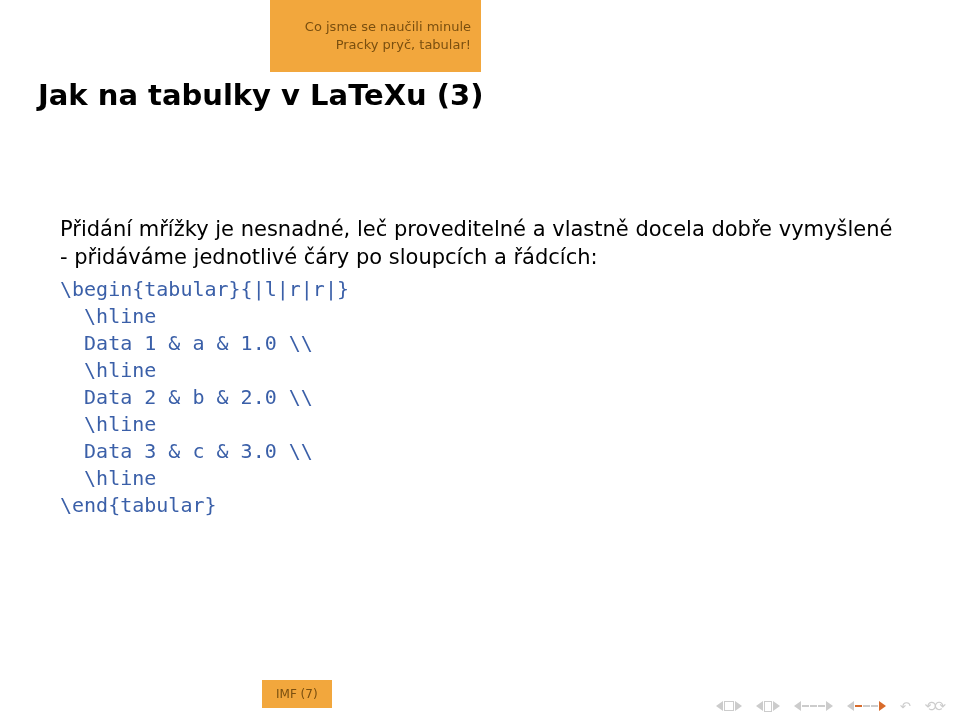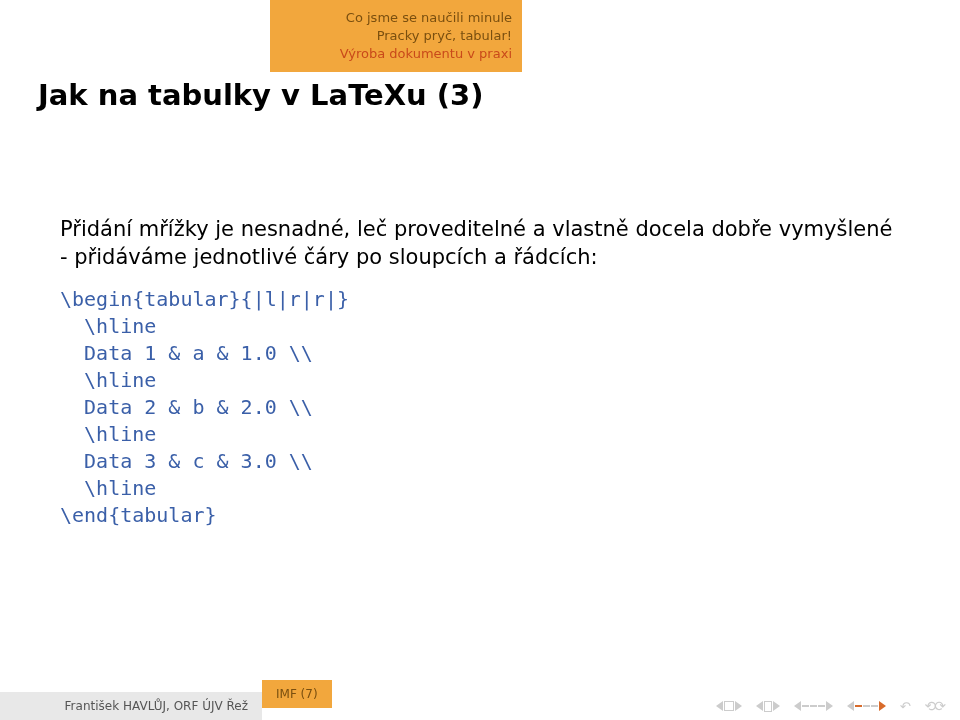--- a/index.html
+++ b/index.html
@@ -6,21 +6,21 @@
   html, body { width: 960px; height: 720px; overflow: hidden; }
   body {
     font-family: "DejaVu Sans", "Verdana", sans-serif;
     background: #ffffff;
     position: relative;
   }
   .header-block {
     position: absolute;
     top: 0;
     left: 270px;
-    width: 252px;
+    width: 211px;
     height: 72px;
     background: #f2a73d;
     display: flex;
     flex-direction: column;
     justify-content: center;
     align-items: flex-end;
     padding: 6px 10px 6px 6px;
     font-size: 13px;
     line-height: 1.4;
     color: #7a4f0f;
@@ -37,21 +37,21 @@
   }
   .content {
     position: absolute;
     top: 215px;
     left: 60px;
     right: 60px;
     font-size: 21px;
     color: #000;
     line-height: 1.35;
   }
-  .para { margin-bottom: 14px; }
+  .para { margin-bottom: 4px; }
   .code-block {
     font-family: "DejaVu Sans Mono", "Consolas", monospace;
     font-size: 20px;
     color: #3a5fa8;
     white-space: pre;
     line-height: 1.35;
   }
   .footer {
     position: absolute;
     bottom: 0;
@@ -122,40 +122,38 @@
   .hline.accent { background: #d86b2b; }
   .back-icon { font-size: 13px; color: #ccc; }
   .circ-arrows { font-size: 14px; color: #ccc; letter-spacing: -2px; }
 </style>
 </head>
 <body>
 
 <div class="header-block">
   <span class="header-item">Co jsme se naučili minule</span>
   <span class="header-item">Pracky pryč, tabular!</span>
-  <span class="header-item active">Výroba dokumentu v praxi</span>
 </div>
 
 <h1 class="slide-title">Jak na tabulky v LaTeXu (3)</h1>
 
 <div class="content">
   <div class="para">Přidání mřížky je nesnadné, leč proveditelné a vlastně docela dobře vymyšlené - přidáváme jednotlivé čáry po sloupcích a řádcích:</div>
   <div class="code-block">\begin{tabular}{|l|r|r|}
   \hline
   Data 1 &amp; a &amp; 1.0 \\
   \hline
   Data 2 &amp; b &amp; 2.0 \\
   \hline
   Data 3 &amp; c &amp; 3.0 \\
   \hline
 \end{tabular}</div>
 </div>
 
 <div class="footer">
-  <div class="footer-author">František HAVLŮJ, ORF ÚJV Řež</div>
   <div class="footer-title-block">IMF (7)</div>
 
   <div class="nav-controls">
     <span class="nav-group">
       <span class="tri tri-l"></span>
       <span class="nav-sep sq"></span>
       <span class="tri tri-r"></span>
     </span>
     <span class="nav-group">
       <span class="tri tri-l"></span>

